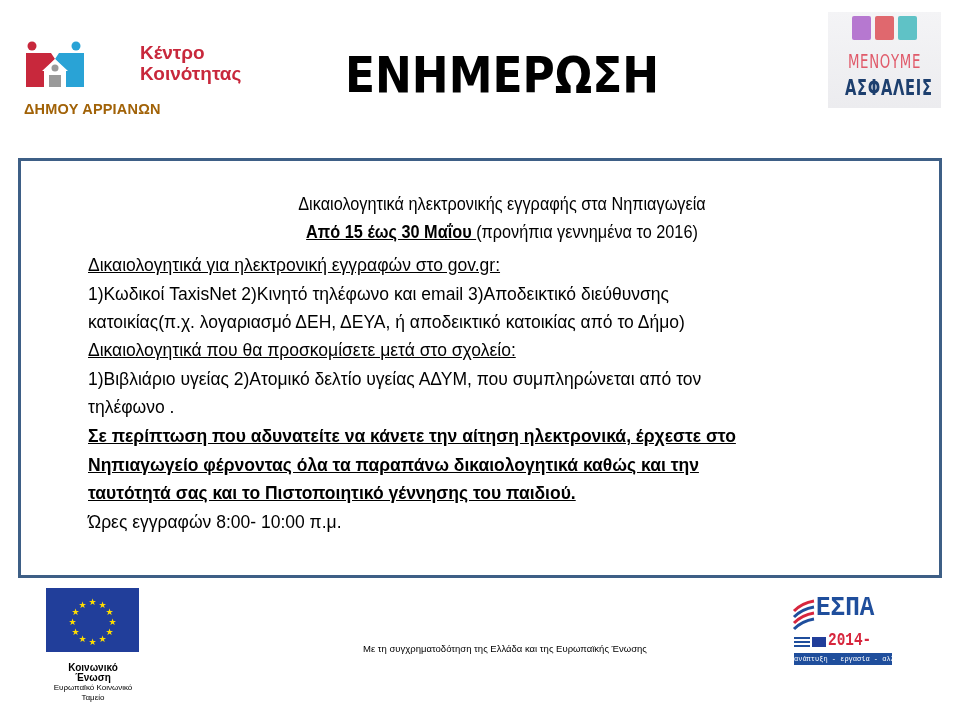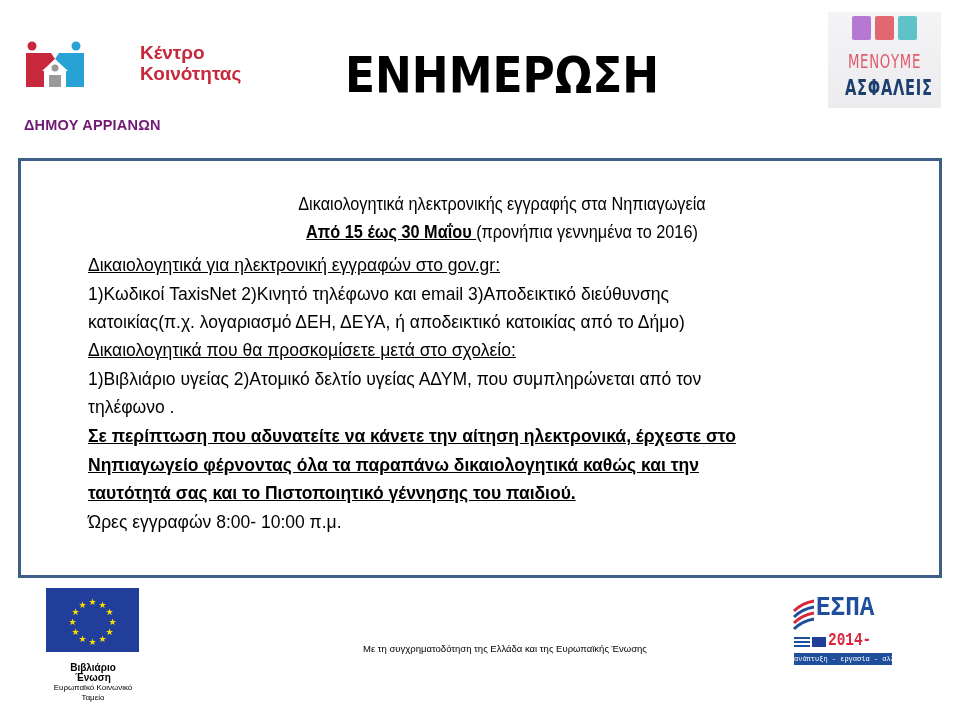--- a/index.html
+++ b/index.html
@@ -6,21 +6,21 @@
   body {
     width:960px; height:720px; background:#ffffff; position:relative; overflow:hidden;
     font-family:"Liberation Sans", sans-serif; color:#000;
   }
   .abs { position:absolute; }
 
   
   #kentro-logo { left:20px; top:38px; width:190px; height:80px; }
   #kentro-icon { position:absolute; left:4px; top:3px; width:62px; height:48px; }
   #kentro-text { position:absolute; left:72px; top:4px; color:#c8283c; font-weight:bold; font-size:19px; line-height:21px;margin-left:48px; }
-  #kentro-sub { position:absolute; left:4px; top:79px; color:#701a75; font-weight:bold; font-size:14.5px; letter-spacing:0.2px; }
+  #kentro-sub { position:absolute; left:4px; top:63px; color:#a16207; font-weight:bold; font-size:14.5px; letter-spacing:0.2px; }
 
   
   #title { left:0; top:46px; width:1004px; text-align:center; font-family:"DejaVu Sans", sans-serif; font-weight:bold; font-size:50px; letter-spacing:0px; transform:scaleX(0.88); transform-origin:center; }
 
   
   #safe-logo { left:828px; top:12px; width:113px; height:96px; background:linear-gradient(#f4f4f6,#ececef); }
   .card { position:absolute; top:4px; width:19px; height:24px; border-radius:2px; }
   #safe-l1 { position:absolute; left:0; width:113px; top:38px; text-align:center; color:#e05a6a; font-size:19px; letter-spacing:1px; transform:scaleX(0.7); font-family:"DejaVu Sans", sans-serif; }
   #safe-l2 { position:absolute; left:0; width:113px; top:64px; text-align:center; color:#1d3f6e; font-size:21px; font-weight:bold; letter-spacing:1px; transform:scaleX(0.7); font-family:"DejaVu Sans", sans-serif; }
 
@@ -96,21 +96,21 @@
       <text x="46.5" y="57">★</text>
       <text x="36.5" y="54">★</text>
       <text x="29.5" y="47">★</text>
       <text x="26.5" y="37">★</text>
       <text x="29.5" y="27">★</text>
       <text x="36.5" y="20">★</text>
     </g>
   </svg>
 </div>
 <div id="eu-text" class="abs">
-  <div class="b" style="font-size:10px;">Βιβλιάριο</div>
+  <div class="b" style="font-size:10px;">Κοινωνικό</div>
   <div class="b" style="font-size:10px;">Ένωση</div>
   <div style="font-size:8px;">Ευρωπαϊκό Κοινωνικό</div>
   <div style="font-size:8px;">Ταμείο</div>
 </div>
 
 <div id="cofund" class="abs">Με τη  συγχρηματοδότηση της Ελλάδα και της Ευρωπαϊκής Ένωσης</div>
 
 <div id="espa" class="abs">
   <svg width="102" height="70" viewBox="0 0 102 70">
     <path d="M2,14 Q10,6 22,4" stroke="#d7263d" stroke-width="3" fill="none"></path>

